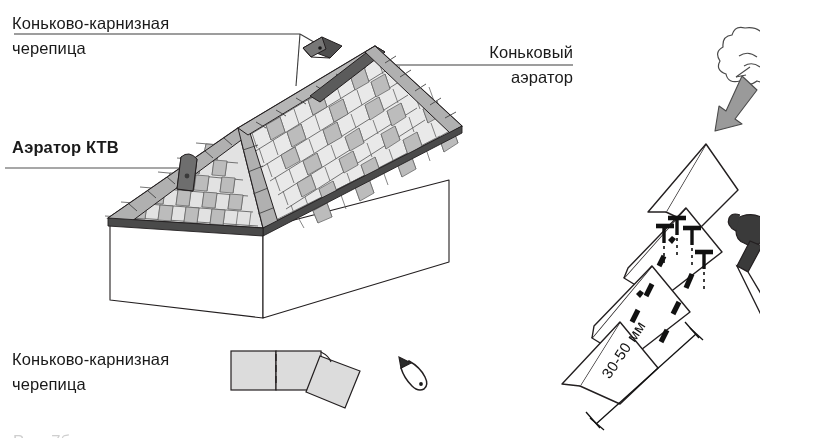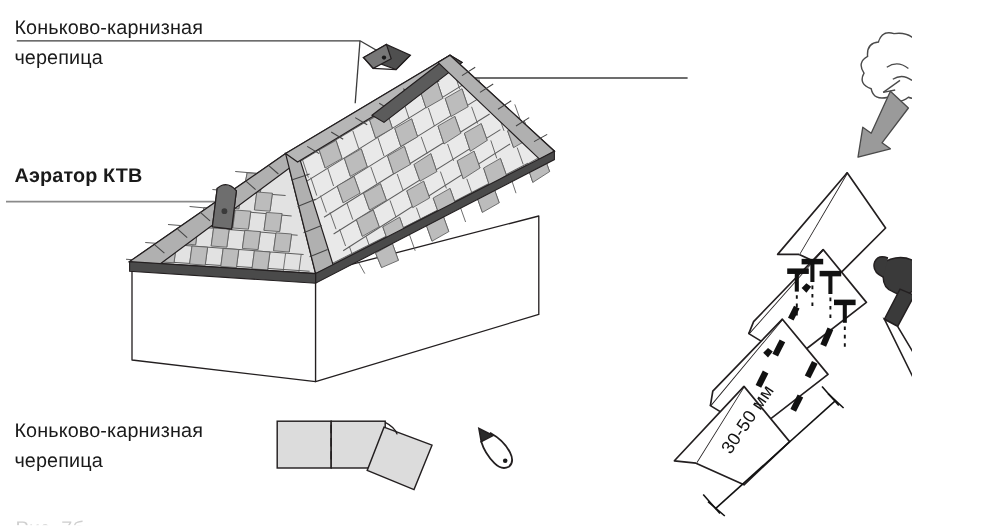--- a/index.html
+++ b/index.html
@@ -431,20 +431,22 @@
   <div class="lbl" id="label-ridge-eave-shingle-top">
     <span class="line">Коньково-карнизная</span>
     <span class="line">черепица</span>
   </div>
 
   <div class="lbl" id="label-ktv-aerator">
     <span class="line">Аэратор КТВ</span>
   </div>
 
   <div class="lbl" id="label-ridge-aerator">
+    <span class="line">Коньковый</span>
+    <span class="line">аэратор</span>
   </div>
 
   <div class="lbl" id="label-ridge-eave-shingle-bottom">
     <span class="line">Коньково-карнизная</span>
     <span class="line">черепица</span>
   </div>
 
   <div class="lbl" id="label-clipped-bottom">Рис. 7б</div>
 
   <div class="dim-text">30-50 мм</div>

